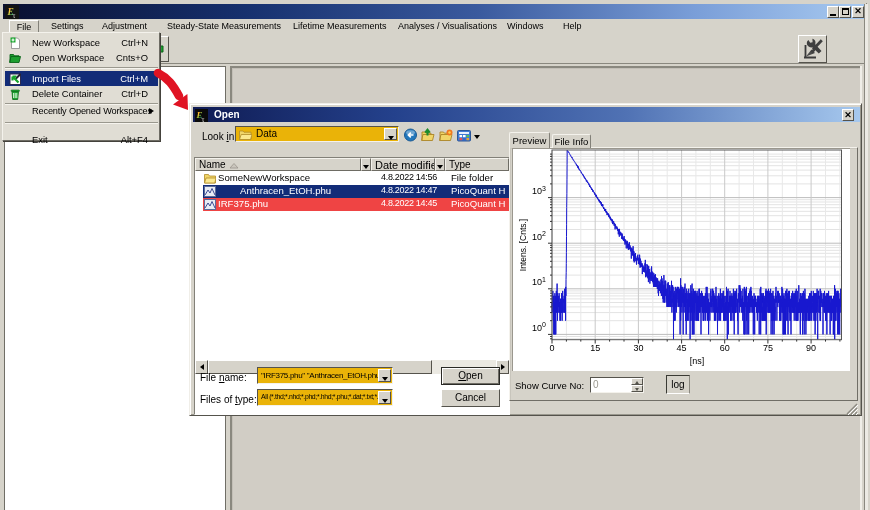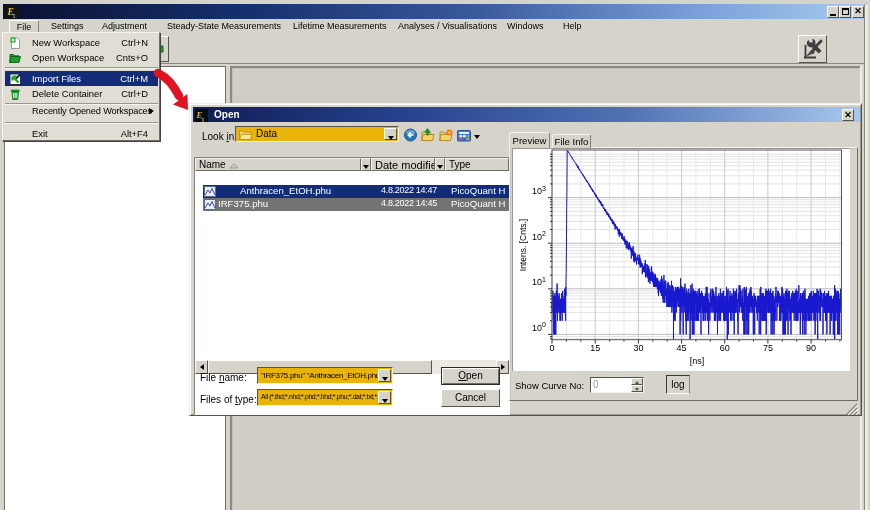--- a/index.html
+++ b/index.html
@@ -127,21 +127,21 @@
       </svg>
       <span class="txt">Delete Container</span>
       <span class="sc">Ctrl+D</span>
     </div>
   <div class="sep" style="top:70px;"></div>
   <div class="item" style="top:71px;">
       <span class="txt" style="letter-spacing:-0.15px;font-size:9.2px;">Recently Opened Workspaces</span>
       <span style="position:absolute;right:4px;top:4px;width:0;height:0;border-top:3.5px solid transparent;border-bottom:3.5px solid transparent;border-left:5px solid #000;"></span>
     </div>
   <div class="sep" style="top:89px;"></div>
-  <div class="item" style="top:93px;">
+  <div class="item" style="top:99px;">
       <span class="txt">Exit</span>
       <span class="sc">Alt+F4</span>
     </div>
 </div>
 
 <div class="abs dlg">
   <div class="dlgtitle">
     <svg style="position:absolute;left:2px;top:1.5px" width="13" height="13">
         <defs>
           <linearGradient id="rg" x1="0" y1="0" x2="1" y2="1">
@@ -193,30 +193,39 @@
   <div class="abs sunken" style="left:4px;top:53px;width:316px;height:258px;background:#fff;">
 
     <div class="hdrbtn" style="left:0;width:166px;"><span style="margin-left:3px;">Name</span><svg style="position:absolute;left:32px;top:3px" width="12" height="8">
           <path d="M6 1.5 L10 6 L2 6 Z" fill="#cac6bd" stroke="#9a968d" stroke-width="0.8"></path>
         </svg></div>
     <div class="hdrbtn" style="left:166px;width:10px;text-align:center;"><span class="arrdn" style="border-left-width:3px;border-right-width:3px;margin-top:4px"></span></div>
     <div class="hdrbtn" style="left:176px;width:64px;font-size:11px;"><span style="margin-left:3px;">Date modified</span></div>
     <div class="hdrbtn" style="left:240px;width:10px;text-align:center;"><span class="arrdn" style="border-left-width:3px;border-right-width:3px;margin-top:4px"></span></div>
     <div class="hdrbtn" style="left:250px;width:64px;"><span style="margin-left:3px;">Type</span></div>
 
+    <div class="abs" style="left:0;top:14px;width:314px;height:13px;">
+      <svg style="position:absolute;left:9px;top:1px" width="12" height="11">
+          <path d="M0.5 10 L0.5 1.5 L4.5 1.5 L5.5 3 L11.5 3 L11.5 10 Z" fill="#f0d568" stroke="#b08c28" stroke-width="0.8"></path>
+          <path d="M0.5 10 L2 5 L12 5 L10.8 10 Z" fill="#fbe88e" stroke="#b08c28" stroke-width="0.8"></path>
+        </svg>
+      <span style="position:absolute;left:23px;top:0;font-size:9.6px;">SomeNewWorkspace</span>
+      <span style="position:absolute;left:186px;top:0;font-size:9px;letter-spacing:-0.3px;">4.8.2022 14:56</span>
+      <span style="position:absolute;left:256px;top:0;font-size:9.6px;">File folder</span>
+    </div>
     <div class="abs" style="left:8px;top:27px;width:306px;height:13px;background:#122c78;color:#fff;">
       <svg style="position:absolute;left:1px;top:1px" width="12" height="11">
           <rect x="0.5" y="0.5" width="11" height="10" fill="#e8ecf4" stroke="#5a6a9a"></rect>
           <path d="M1 9 L4 4 L6 7 L8 2.5 L11 9" fill="none" stroke="#2a3a8a" stroke-width="0.9"></path>
         </svg>
       <span style="position:absolute;left:15px;top:0;font-size:9.6px;margin-left:22px;">Anthracen_EtOH.phu</span>
       <span style="position:absolute;left:178px;top:0;font-size:9px;letter-spacing:-0.3px;">4.8.2022 14:47</span>
       <span style="position:absolute;left:248px;top:0;font-size:9.6px;">PicoQuant H</span>
     </div>
-    <div class="abs" style="left:8px;top:40px;width:306px;height:13px;background:#737373;color:#fff;padding-left:44px;">
+    <div class="abs" style="left:8px;top:40px;width:306px;height:13px;background:#ef4444;color:#fff;padding-left:44px;">
       <svg style="position:absolute;left:1px;top:1px" width="12" height="11">
           <rect x="0.5" y="0.5" width="11" height="10" fill="#e8ecf4" stroke="#5a6a9a"></rect>
           <path d="M1 9 L4 4 L6 7 L8 2.5 L11 9" fill="none" stroke="#2a3a8a" stroke-width="0.9"></path>
         </svg>
       <span style="position:absolute;left:15px;top:0;font-size:9.6px;">IRF375.phu</span>
       <span style="position:absolute;left:178px;top:0;font-size:9px;letter-spacing:-0.3px;">4.8.2022 14:45</span>
       <span style="position:absolute;left:248px;top:0;font-size:9.6px;">PicoQuant H</span>
     </div>
 
     <div class="abs" style="left:0;top:202px;width:314px;height:14px;background:#d6d3ca;">

